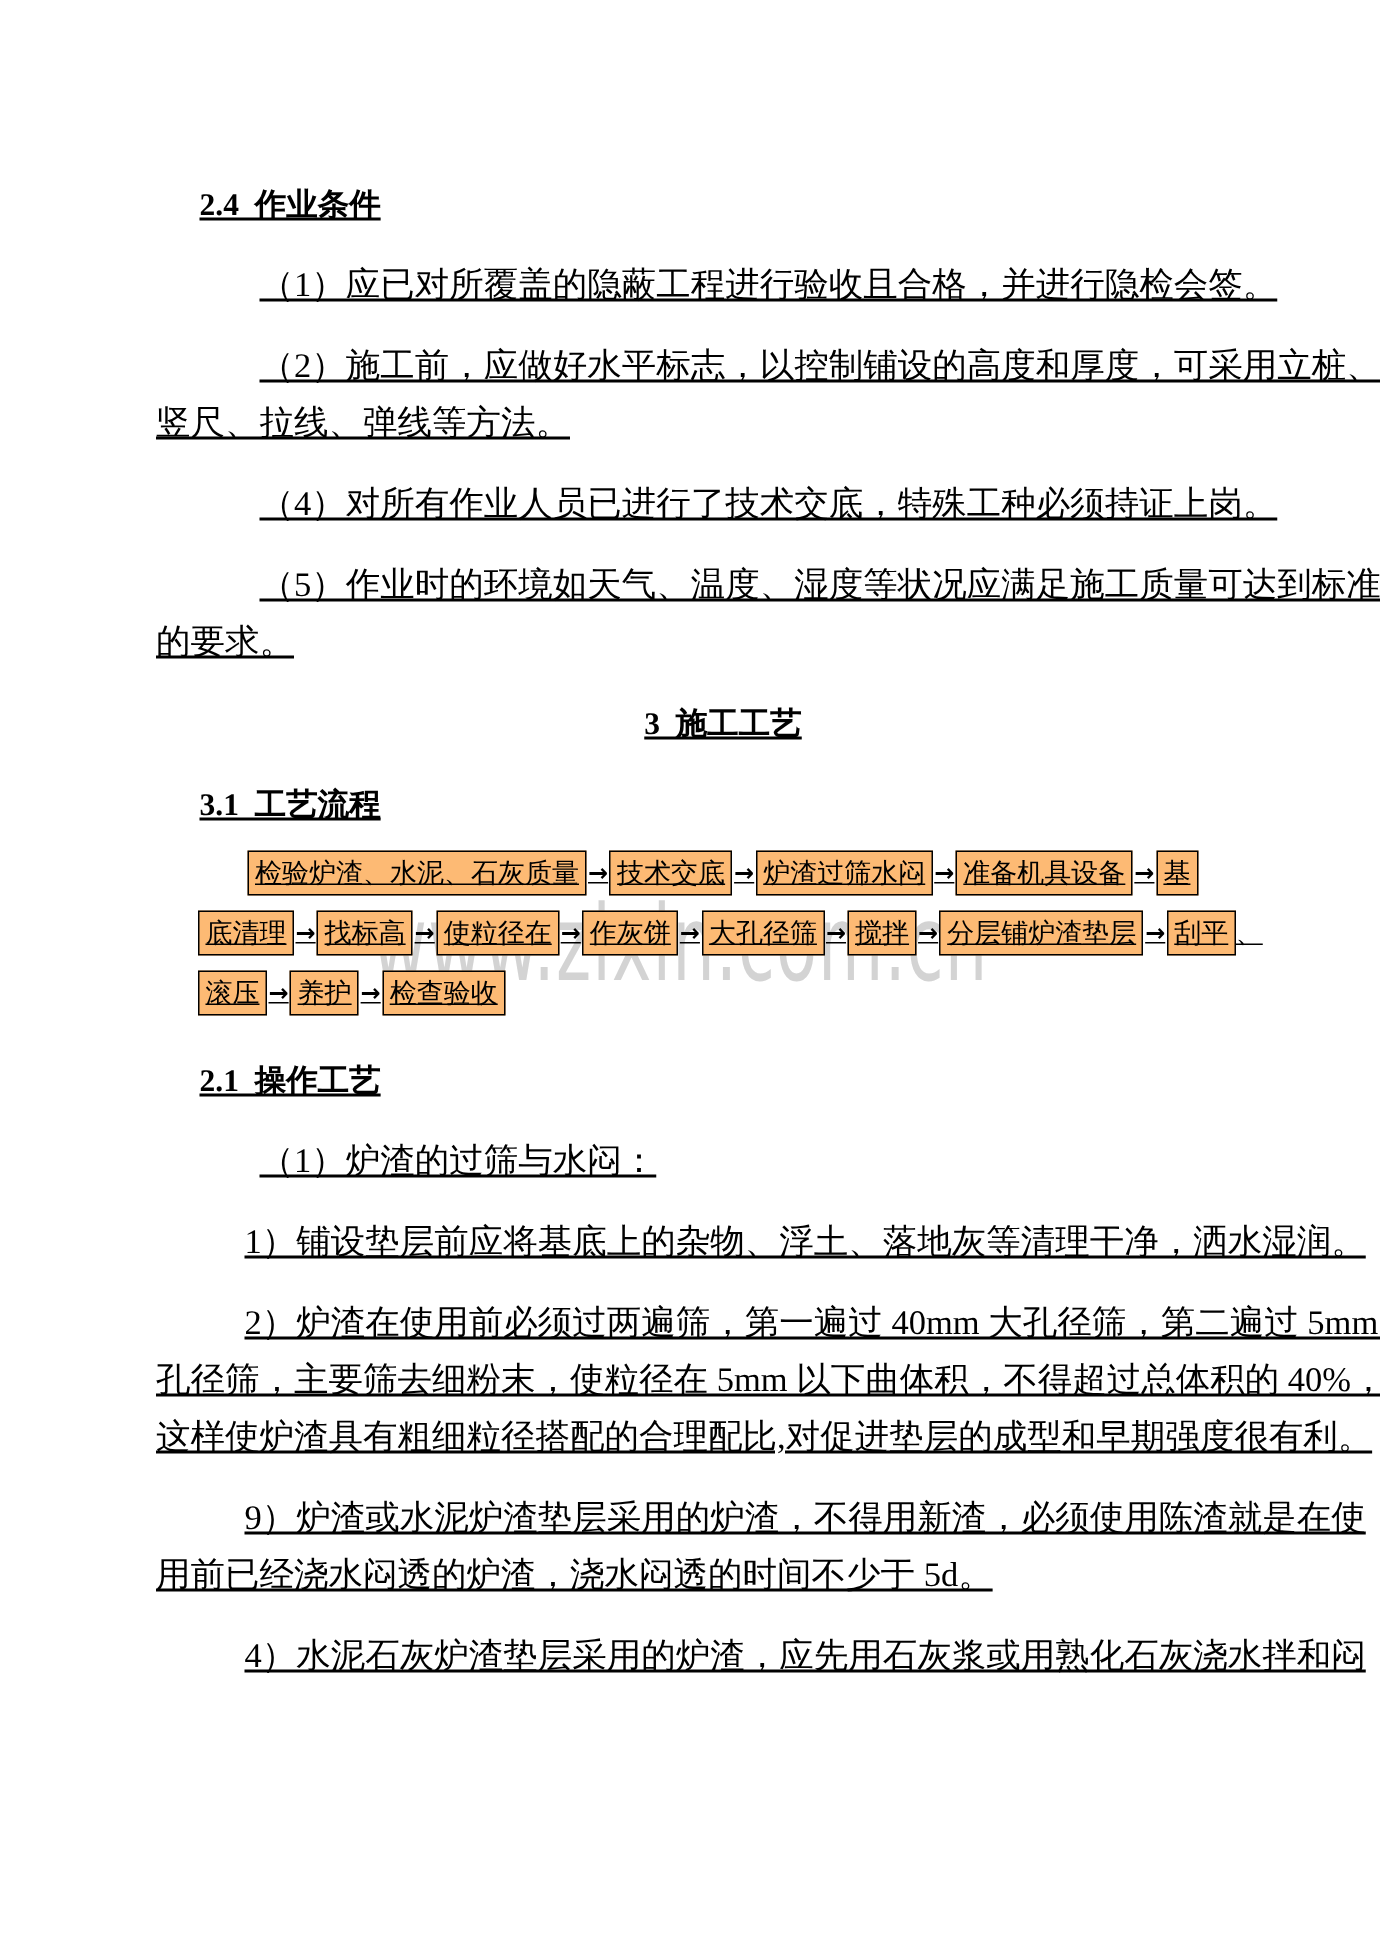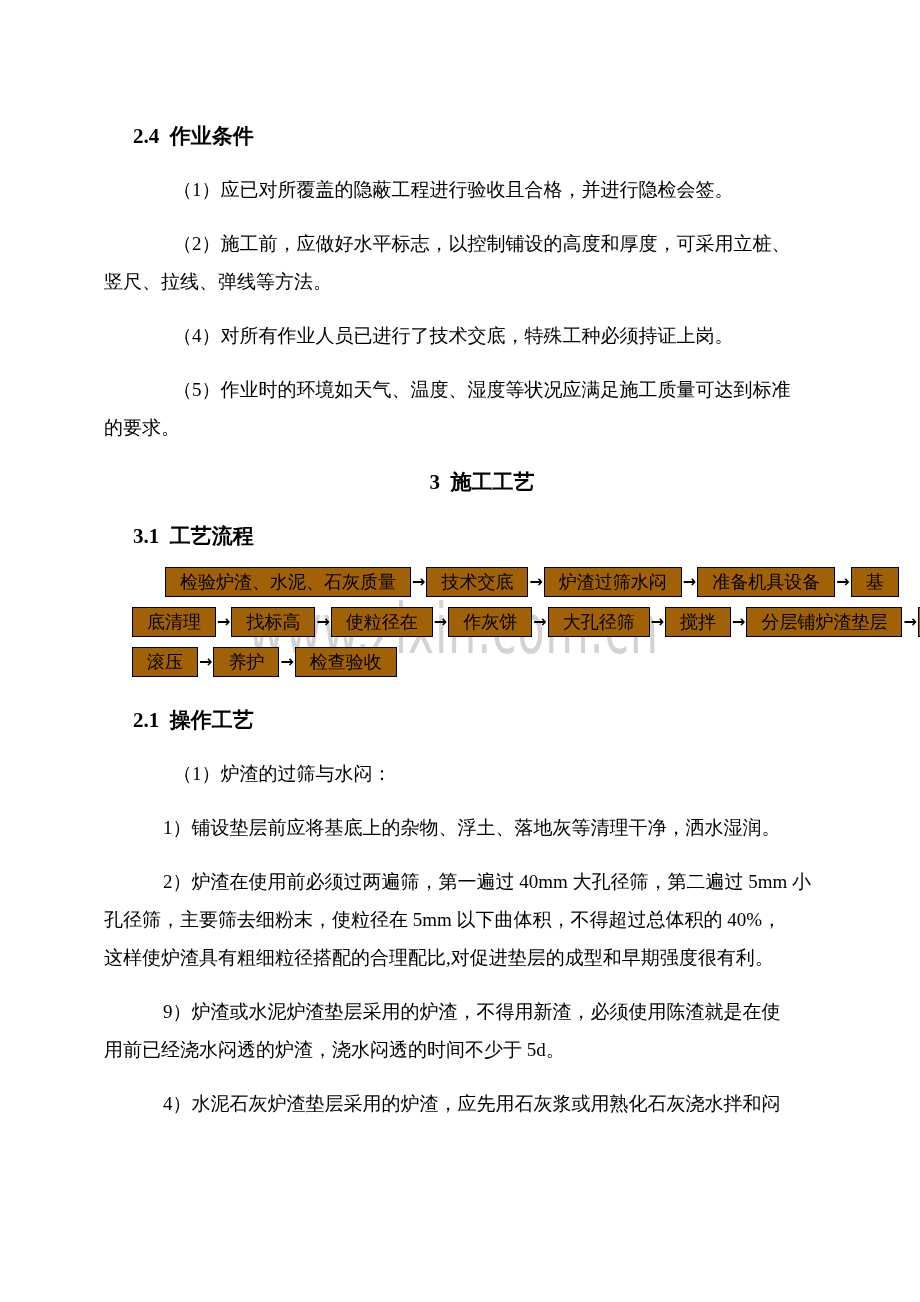--- a/index.html
+++ b/index.html
@@ -22,54 +22,55 @@
     color:#c9c9c9;
     opacity:.8;
     transform:scaleX(.64);
     transform-origin:0 50%;
     white-space:pre;
   }
   .content {
     position:relative;
     z-index:1;
     padding:117px 60px 0 104px;
+    text-decoration:underline;
   }
   .hd {
     font-size:21px;
     font-weight:bold;
     line-height:38px;
     margin:0 0 16px 0;
     white-space:pre;
   }
   .hd-left  { margin-left:29px; }
   .hd-center{ text-align:center; margin-left:0; }
   .para {
-    font-size:19px;
+    font-size:23px;
     line-height:38px;
     margin:0 0 16px 0;
     white-space:pre;      
     text-indent:69px;
   }
   .para.sub { text-indent:59px; }
   .flow {
     margin:-4px 0 24px 28px;
     font-size:18px;
   }
   .frow {
     display:flex;
     align-items:center;
     white-space:nowrap;
     margin-bottom:10px;
   }
   .frow-1 { padding-left:33px; }
   .fbox {
     display:inline-block;
     border:1px solid #000;
-    background:#a16207;       
-    padding:2px 14px;
+    background:#fdba74;       
+    padding:2px 4px;
     line-height:24px;
   }
   .farr {
     font-family:"DejaVu Sans",sans-serif;
     font-size:16px;
     font-weight:bold;
     padding:0 1px;
     line-height:24px;
   }
   .fcont { line-height:24px; }

